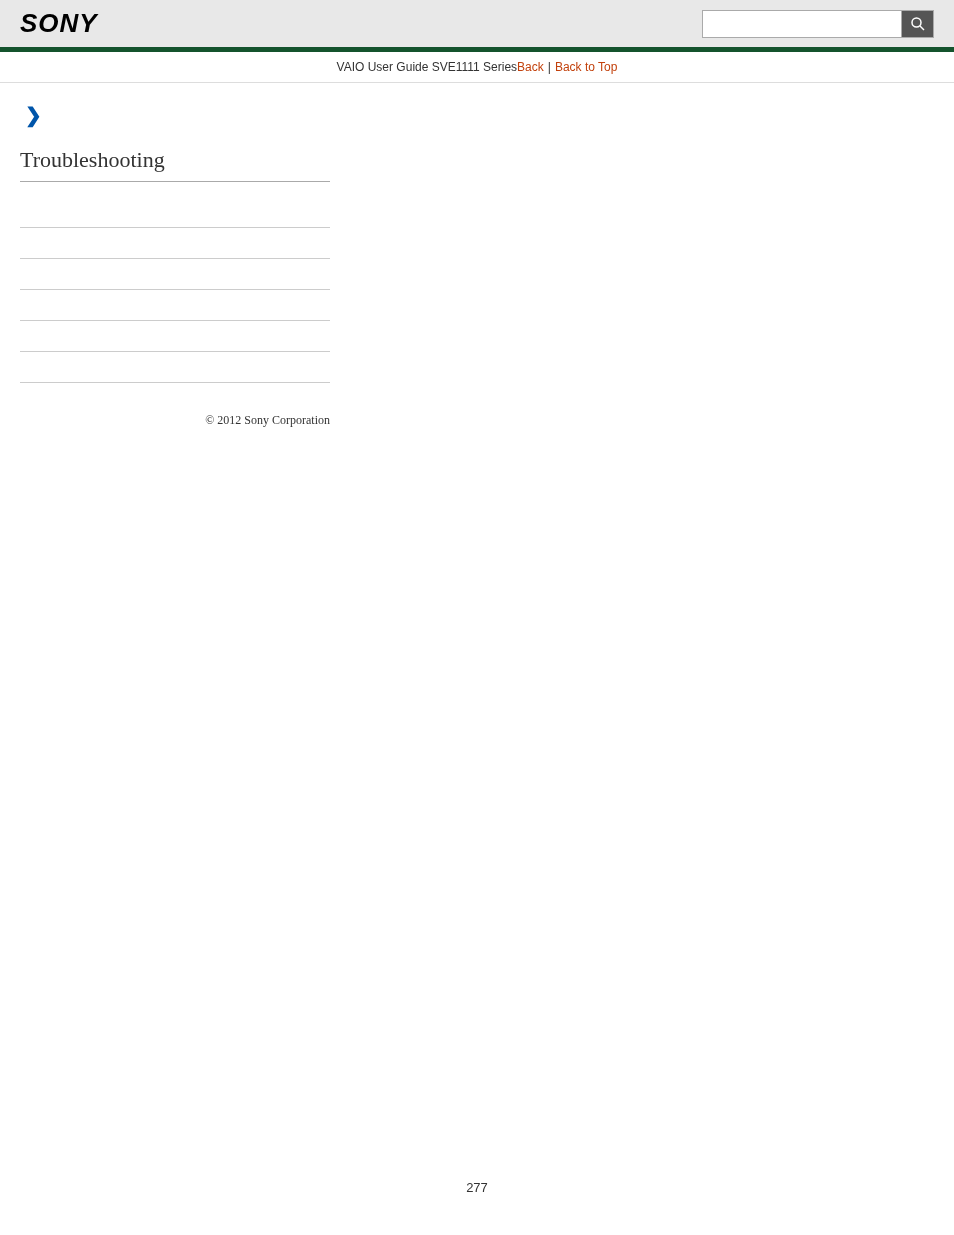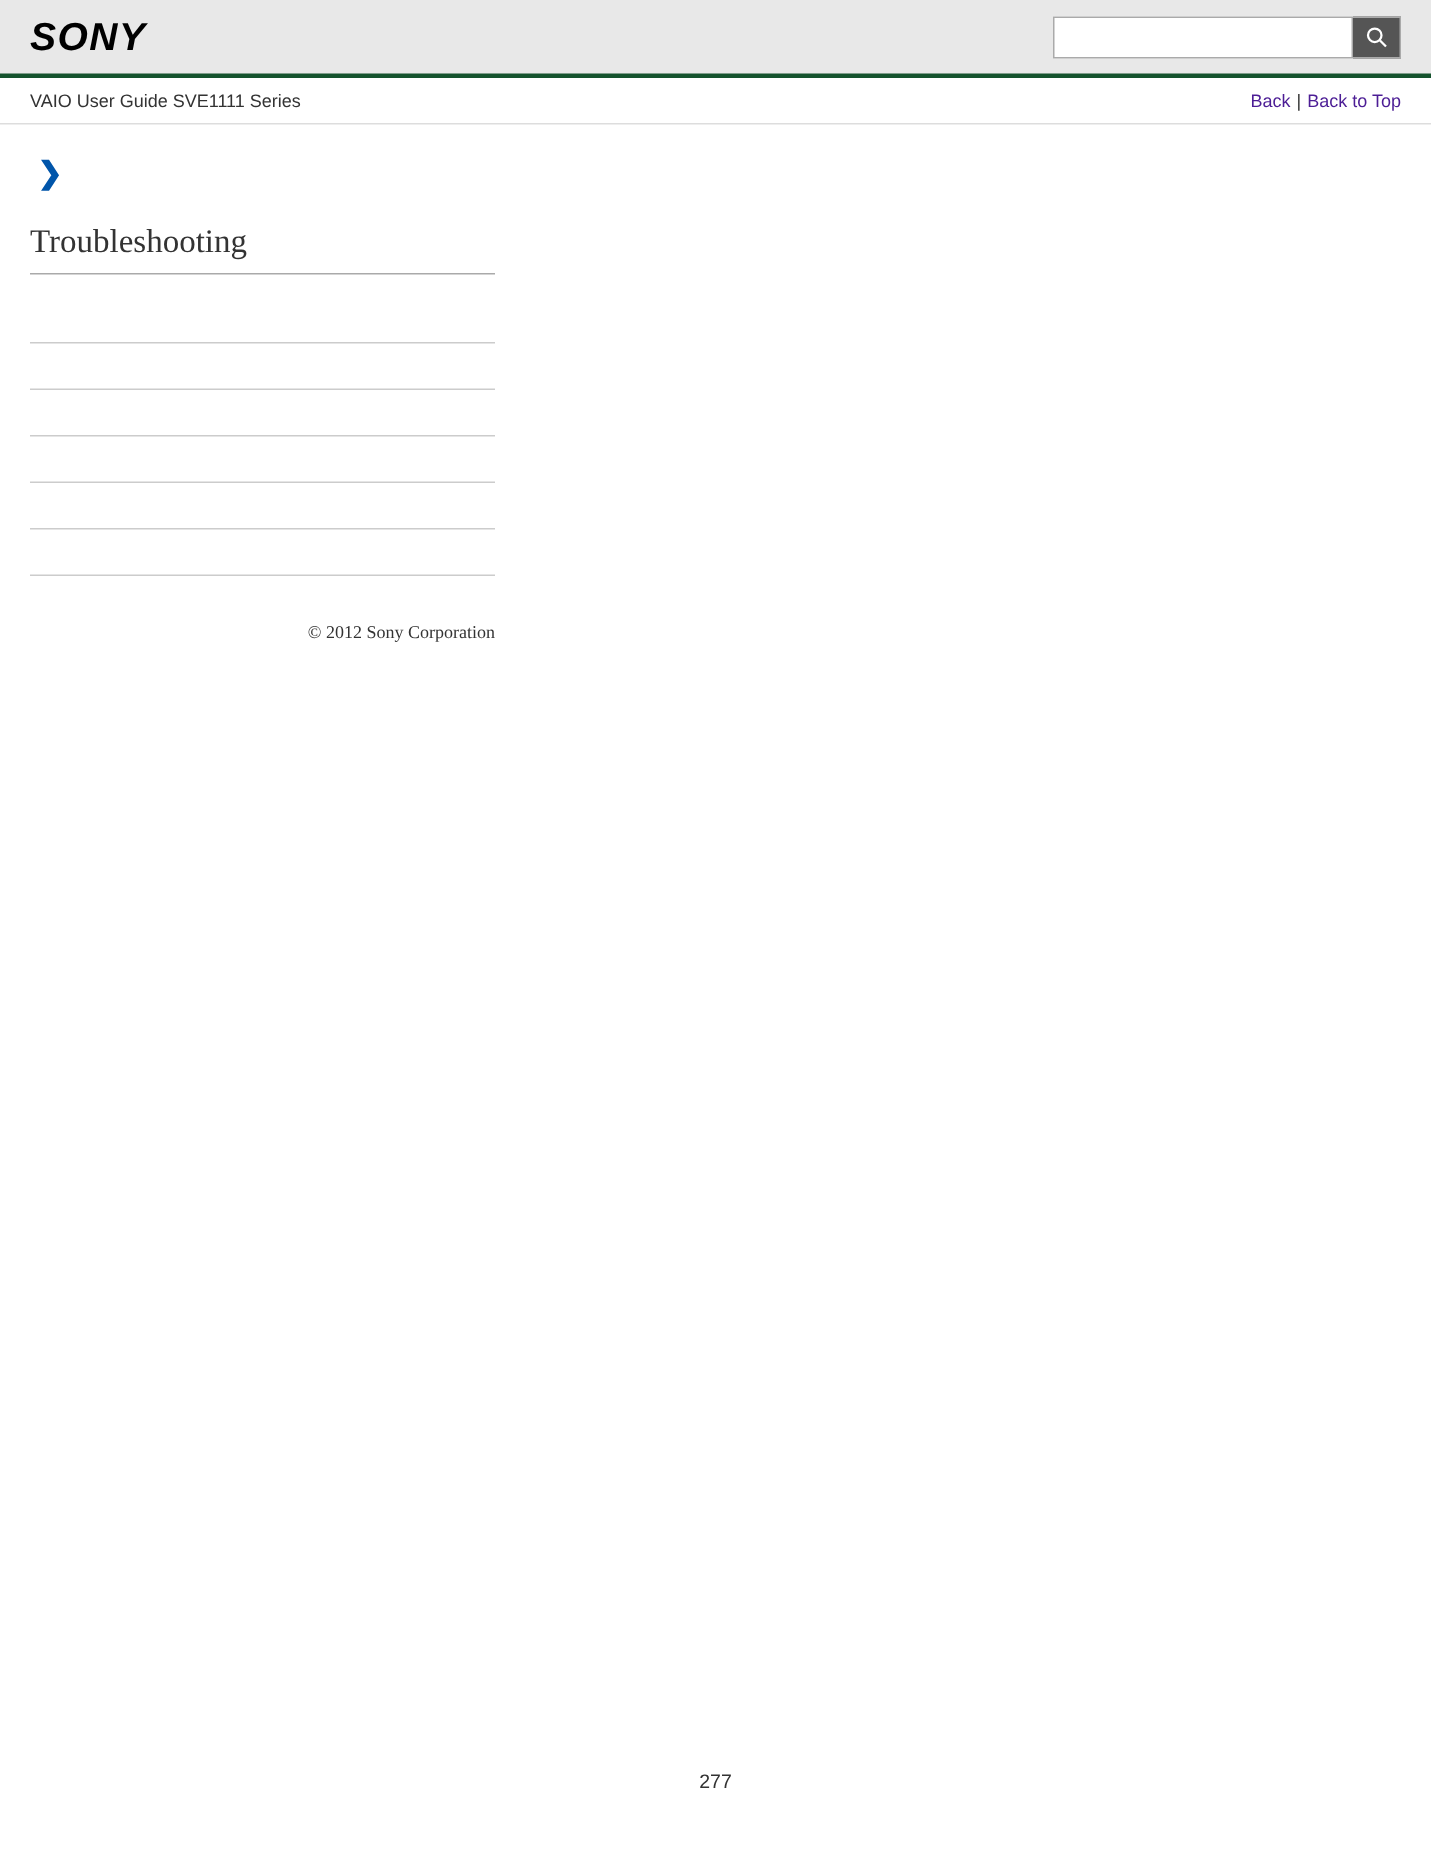--- a/index.html
+++ b/index.html
@@ -17,21 +17,21 @@
       min-height: 1235px;
     }
 
     
     .header {
       background: #e8e8e8;
       padding: 10px 20px;
       display: flex;
       align-items: center;
       justify-content: space-between;
-      border-bottom: 3px solid #14532d;
+      border-bottom: 5px solid #14532d;
       height: 52px;
     }
 
     .sony-logo {
       font-size: 26px;
       font-weight: 900;
       font-style: italic;
       color: #000;
       letter-spacing: 1px;
       font-family: 'Arial Black', Arial, sans-serif;
@@ -65,38 +65,38 @@
       justify-content: center;
       color: #fff;
       font-size: 14px;
     }
 
     
     .nav-bar {
       padding: 8px 20px;
       display: flex;
       align-items: center;
-      justify-content: space-between;
+      justify-content: center;
       border-bottom: 1px solid #ddd;
       font-size: 12px;
     }
 
     .nav-breadcrumb {
       color: #333;
       font-size: 12px;
     }
 
     .nav-links {
       display: flex;
       gap: 4px;
       align-items: center;
     }
 
     .nav-link {
-      color: #4c1d95;
+      color: #c2410c;
       text-decoration: none;
       cursor: pointer;
       font-size: 12px;
     }
 
     .nav-separator {
       color: #333;
       font-size: 12px;
     }
 

